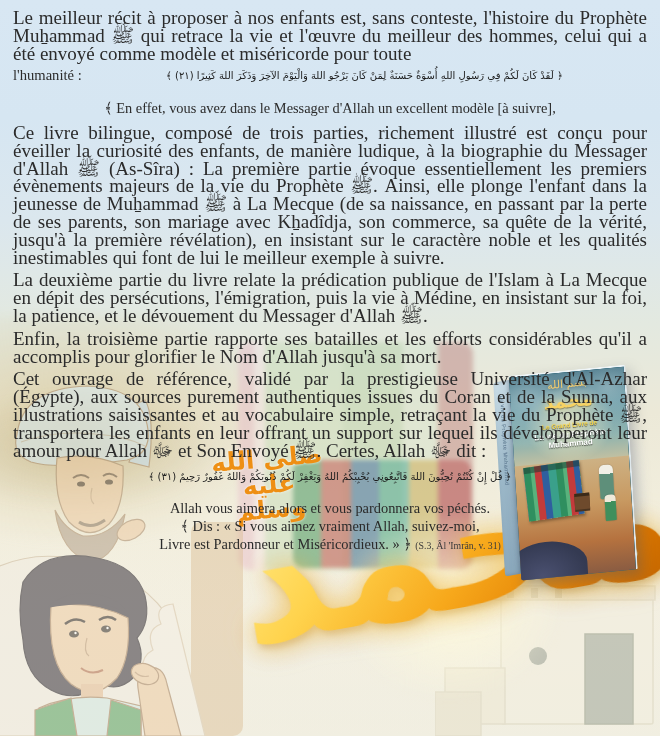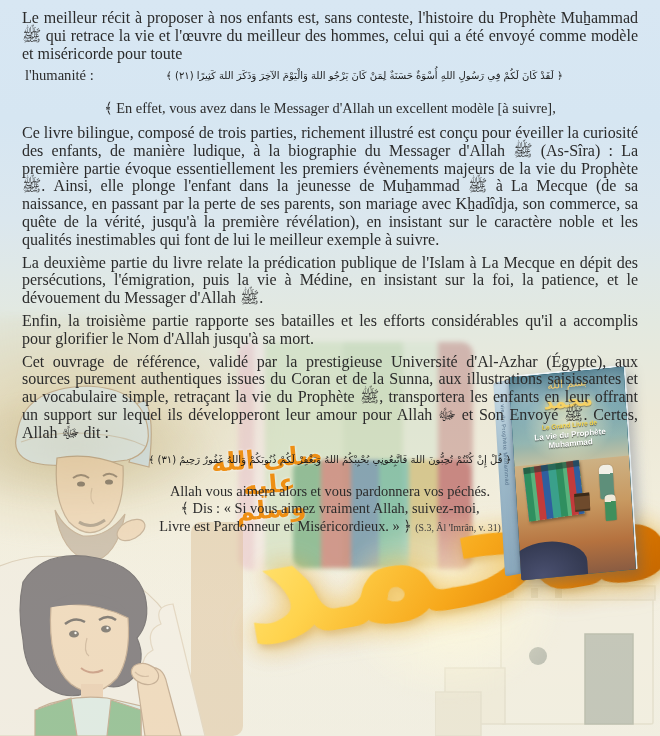--- a/index.html
+++ b/index.html
@@ -71,23 +71,23 @@
     border-top:6px solid rgba(30,60,50,.55);box-shadow:1px 2px 3px rgba(60,40,20,.45);}
   .cv-well{position:absolute;left:58px;top:122px;width:15px;height:13px;background:#6e4a2c;
     border-top:3px solid #3c2a18;box-shadow:0 2px 0 #4a3420;}
   .cv-man{position:absolute;left:84px;top:96px;width:14px;height:34px;border-radius:5px 5px 2px 2px;
     background:linear-gradient(180deg,#f1efe6 0 9px,#5e8f7a 9px 100%);box-shadow:0 0 1px rgba(40,40,40,.6);}
   .cv-child{position:absolute;left:88px;top:126px;width:11px;height:26px;border-radius:4px 4px 1px 1px;
     background:linear-gradient(180deg,#efe9da 0 7px,#3f8f5c 7px 100%);box-shadow:0 0 1px rgba(40,40,40,.6);}
 
   
   .textcol{position:absolute;left:13px;top:9px;width:634px;z-index:6;}
-  p.body{font-size:16px;line-height:17.8px;margin:0 9px 5px;text-align:justify;}
+  p.body{font-size:19px;line-height:17.8px;margin:0 0 5px;text-align:justify;}
   .mt{margin-top:7px;}
-  .humline{display:flex;align-items:center;margin:0 12px 2px;}
+  .humline{display:flex;align-items:center;margin:0 0 2px;}
   .humline .lbl{font-size:14.6px;white-space:nowrap;}
   .ar{direction:rtl;unicode-bidi:isolate;font-family:"DejaVu Sans",sans-serif;color:#1c1c1c;}
   .humline .ar{flex:1;text-align:center;font-size:10px;}
   .quote{text-align:center;font-size:14.4px;line-height:17.6px;margin:16px 0 6px;}
   .source{font-size:9.8px;color:#3a3a3a;}
   .verse2row{text-align:center;margin:7px 0 3px;}
   .verse2row .ar{font-size:10px;}
 </style>
 </head>
 <body>

